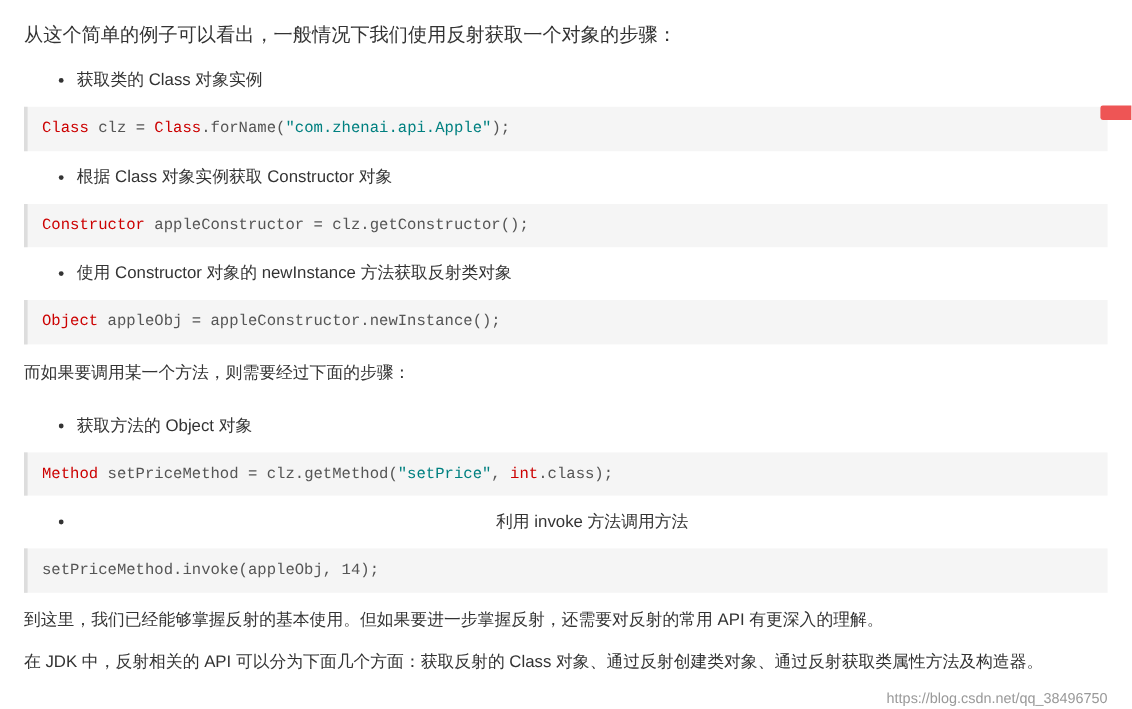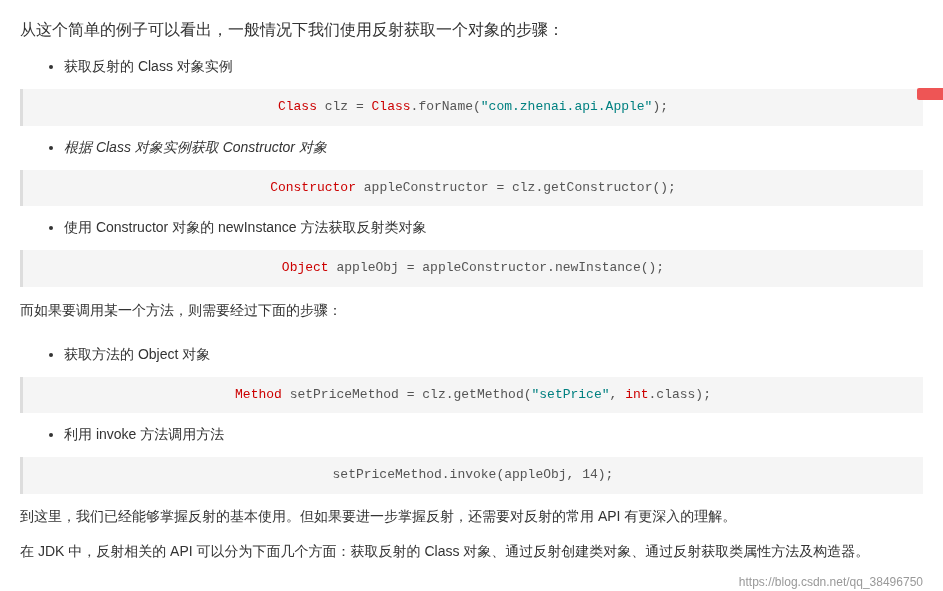--- a/index.html
+++ b/index.html
@@ -27,21 +27,20 @@
       background: #f5f5f5;
       border-left: 3px solid #ddd;
       padding: 8px 12px;
       margin: 8px 0;
       font-family: "Courier New", Consolas, monospace;
       font-size: 13px;
       color: #555;
       line-height: 1.6;
       overflow-x: auto;
       white-space: nowrap;
-      text-align: center;
     }
     .code-keyword { color: #c00; }
     .code-string { color: #008080; }
     .code-normal { color: #555; }
     .section-text {
       margin: 12px 0 20px 0;
       font-size: 14px;
       color: #333;
     }
     .toc-tab {
@@ -69,28 +68,28 @@
       margin-top: 10px;
       line-height: 1.8;
     }
   </style>
 </head>
 <body>
 
 <p class="intro-text">从这个简单的例子可以看出，一般情况下我们使用反射获取一个对象的步骤：</p>
 
 <ul style="margin-left: 20px;">
-  <li class="bullet-item">获取反射的 Class 对象实例</li>
+  <li class="bullet-item">获取类的 Class 对象实例</li>
 </ul>
 
 <div class="code-block">
   <span class="code-keyword">Class</span><span class="code-normal"> clz = </span><span class="code-keyword">Class</span><span class="code-normal">.forName(</span><span class="code-string">"com.zhenai.api.Apple"</span><span class="code-normal">);</span>
 </div>
 
-<ul style="margin-left: 20px; font-style: italic;">
+<ul style="margin-left: 20px;">
   <li class="bullet-item">根据 Class 对象实例获取 Constructor 对象</li>
 </ul>
 
 <div class="code-block">
   <span class="code-keyword">Constructor</span><span class="code-normal"> appleConstructor = clz.getConstructor();</span>
 </div>
 
 <ul style="margin-left: 20px;">
   <li class="bullet-item">使用 Constructor 对象的 newInstance 方法获取反射类对象</li>
 </ul>
@@ -102,21 +101,21 @@
 <p class="section-text">而如果要调用某一个方法，则需要经过下面的步骤：</p>
 
 <ul style="margin-left: 20px;">
   <li class="bullet-item">获取方法的 Object 对象</li>
 </ul>
 
 <div class="code-block">
   <span class="code-keyword">Method</span><span class="code-normal"> setPriceMethod = clz.getMethod(</span><span class="code-string">"setPrice"</span><span class="code-normal">, </span><span class="code-keyword">int</span><span class="code-normal">.class);</span>
 </div>
 
-<ul style="margin-left: 20px;">
+<ul style="margin-left: 20px; text-align: center;">
   <li class="bullet-item">利用 invoke 方法调用方法</li>
 </ul>
 
 <div class="code-block">
   <span class="code-normal">setPriceMethod.invoke(appleObj, 14);</span>
 </div>
 
 <p class="bottom-text">到这里，我们已经能够掌握反射的基本使用。但如果要进一步掌握反射，还需要对反射的常用 API 有更深入的理解。</p>
 
 <p class="bottom-text">在 JDK 中，反射相关的 API 可以分为下面几个方面：获取反射的 Class 对象、通过反射创建类对象、通过反射获取类属性方法及构造器。</p>

